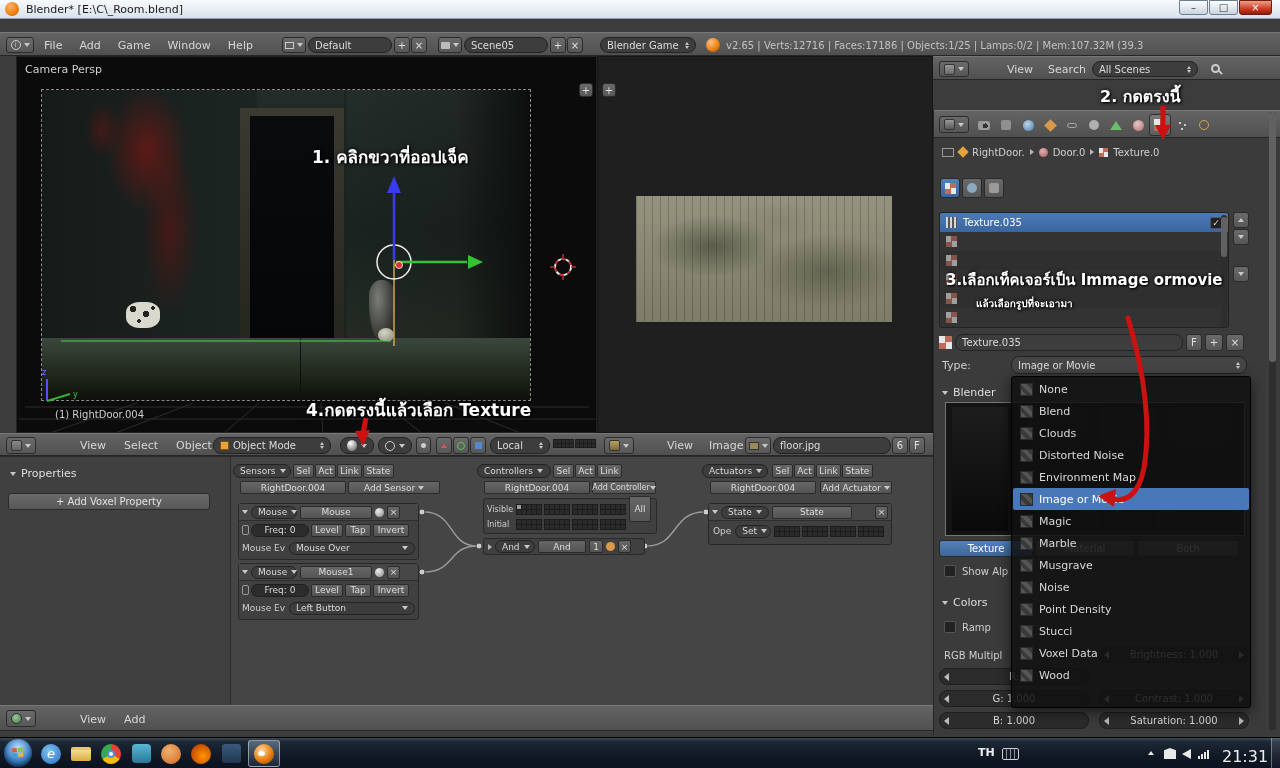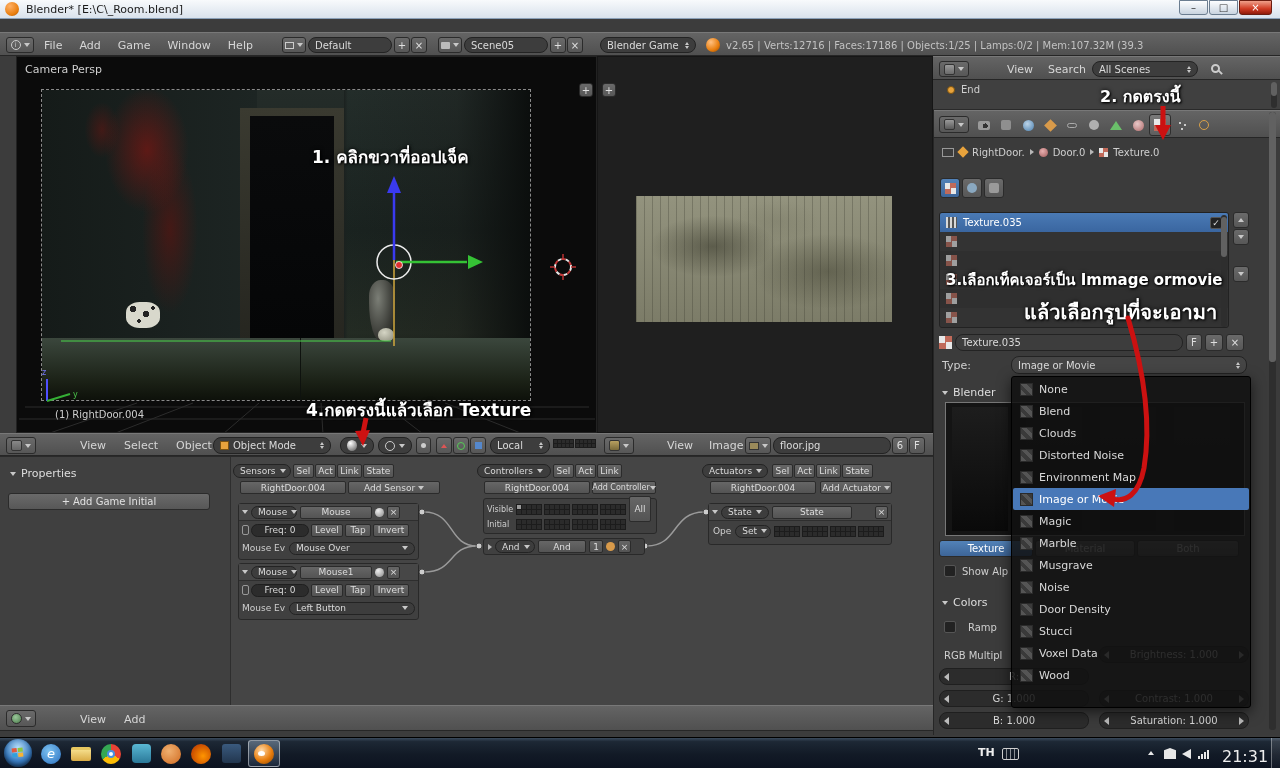--- a/index.html
+++ b/index.html
@@ -263,29 +263,20 @@
     </div>
     <div class="abs fld" style="left:159px;top:4px;width:106px;height:16px">
         <span>All Scenes</span>
         <span class="updown">
           <span class="tu"></span>
           <span class="td"></span>
         </span>
       </div>
     <div class="abs mag" style="left:278px;top:7px"></div>
   </div>
-  <div class="abs" style="left:933px;top:80px;width:347px;height:30px;background:#404040;border-bottom:1px solid #2a2a2a">
-    <div class="abs row" style="left:14px;top:4px;gap:6px">
-      <span style="width:8px;height:8px;border-radius:50%;background:#e8a33c;border:1px solid #7a5210"></span>
-      <span class="slbl">End</span>
-    </div>
-    <div class="scroll" style="right:3px;top:2px;width:6px;height:26px">
-        <div class="thumb" style="left:0;top:0;width:6px;height:14px"></div>
-      </div>
-  </div>
 
   <div class="abs" style="left:933px;top:110px;width:347px;height:625px;background:#3b3b3b;border-left:1px solid #262626">
 
     <div class="abs hdrbar" style="left:0;top:0;width:347px;height:28px">
       <div class="abs row btn" style="left:5px;top:5px;width:30px;height:17px">
         <span style="width:11px;height:11px;background:linear-gradient(#9a9a9a,#5a5a5a);border:1px solid #333;border-radius:2px"></span>
         <span class="td"></span>
       </div>
       <div class="abs row" style="left:39px;top:3px;gap:0">
         <span class="tabicon">
@@ -416,21 +407,21 @@
     <div class="abs btn" style="left:101px;top:430px;width:100px;height:17px">Material</div>
     <div class="abs btn" style="left:203px;top:430px;width:102px;height:17px">Both</div>
     <div class="abs row" style="left:10px;top:455px;gap:6px">
       <span class="chk"></span>
       <span class="slbl">Show Alp</span>
     </div>
     <div class="panelhdr" style="left:8px;top:486px">
         <span class="td"></span>
         <span>Colors</span>
       </div>
-    <div class="abs row" style="left:10px;top:511px;gap:12px">
+    <div class="abs row" style="left:10px;top:511px;gap:6px">
       <span class="chk"></span>
       <span class="slbl">Ramp</span>
     </div>
     <div class="abs slbl" style="left:10px;top:540px">RGB Multipl</div>
     <div class="abs slbl" style="left:171px;top:540px;color:#9a9a9a">Adjust</div>
     <div class="slider" style="left:5px;top:558px;width:150px;height:17px">
         <span class="tl"></span>
         <span>R:</span>
       </div>
     <div class="slider" style="left:5px;top:580px;width:150px;height:17px">
@@ -496,21 +487,21 @@
       <div class="mitem">
           <span class="micon"></span>
           <span>Musgrave</span>
         </div>
       <div class="mitem">
           <span class="micon"></span>
           <span>Noise</span>
         </div>
       <div class="mitem">
           <span class="micon"></span>
-          <span>Door Density</span>
+          <span>Point Density</span>
         </div>
       <div class="mitem">
           <span class="micon"></span>
           <span>Stucci</span>
         </div>
       <div class="mitem">
           <span class="micon"></span>
           <span>Voxel Data</span>
         </div>
       <div class="mitem">
@@ -521,21 +512,21 @@
   </div>
 
   <div class="abs" style="left:0;top:456px;width:933px;height:249px;background:#454545;border-top:1px solid #2a2a2a;overflow:hidden">
     <div class="abs" style="left:0;top:0;width:231px;height:249px;background:#404040;border-right:1px solid #2e2e2e">
       <div class="panelhdr" style="left:10px;top:10px">
           <span class="td"></span>
           <span>Properties</span>
         </div>
       <div class="abs btn" style="left:8px;top:36px;width:202px;height:17px">
           <span>+</span>
-          <span>Add Game Initial</span>
+          <span>Add Voxel Property</span>
         </div>
     </div>
 
     <svg class="abs" style="left:0;top:0" width="933" height="249">
       <path d="M424,55 C455,55 448,89 477,89" stroke="#9a9a9a" stroke-width="1.5" fill="none"></path>
       <path d="M424,115 C455,115 448,89 477,89" stroke="#9a9a9a" stroke-width="1.5" fill="none"></path>
       <path d="M647,89 C678,89 672,55 704,55" stroke="#9a9a9a" stroke-width="1.5" fill="none"></path>
       <circle cx="422" cy="55" r="3" fill="#ccc" stroke="#444"></circle>
         <circle cx="422" cy="115" r="3" fill="#ccc" stroke="#444"></circle>
       <circle cx="479" cy="89" r="3" fill="#ccc" stroke="#444"></circle>
@@ -883,21 +874,21 @@
         <i style="width:2px;height:7px;background:#e8e8e8"></i>
         <i style="width:2px;height:9px;background:#e8e8e8"></i>
     </span>
     <span class="abs traybtn" style="left:1222px;top:9px;font-size:16px">21:31</span>
     <span class="abs" style="left:1271px;top:0;width:9px;height:31px;border-left:1px solid rgba(255,255,255,.35);background:linear-gradient(rgba(255,255,255,.12),rgba(255,255,255,.02))"></span>
   </div>
 
   <div class="ann" style="left:312px;top:143px;font-size:17px">1. คลิกขวาที่ออปเจ็ค</div>
   <div class="ann" style="left:1100px;top:84px;font-size:16px">2. กดตรงนี้</div>
   <div class="ann" style="left:946px;top:268px;font-size:15px">3.เลือกเท็คเจอร์เป็น  Immage ormovie</div>
-  <div class="ann" style="left:1024px;top:296px;font-size:20px">แล้วเลือกรูปที่จะเอามา</div>
+  <div class="ann" style="left:976px;top:296px;font-size:10px">แล้วเลือกรูปที่จะเอามา</div>
   <div class="ann" style="left:306px;top:396px;font-size:17px">4.กดตรงนี้แล้วเลือก  Texture</div>
 
   <svg class="abs" style="left:0;top:0;z-index:80;pointer-events:none" width="1280" height="768">
     <g stroke="#cc1111" fill="#cc1111">
       <line x1="1163" y1="106" x2="1163" y2="127" stroke-width="5"></line>
       <polygon points="1155,125 1171,125 1163,140" stroke="none"></polygon>
       <line x1="366" y1="418" x2="363" y2="433" stroke-width="5"></line>
       <polygon points="355,431 370,430 363,446" stroke="none"></polygon>
       <path d="M1128,318 C1142,365 1152,420 1144,468 C1139,494 1126,504 1110,498" stroke-width="5" fill="none" stroke-linecap="round"></path>
       <polygon points="1116,489 1114,507 1098,496" stroke="none"></polygon>

